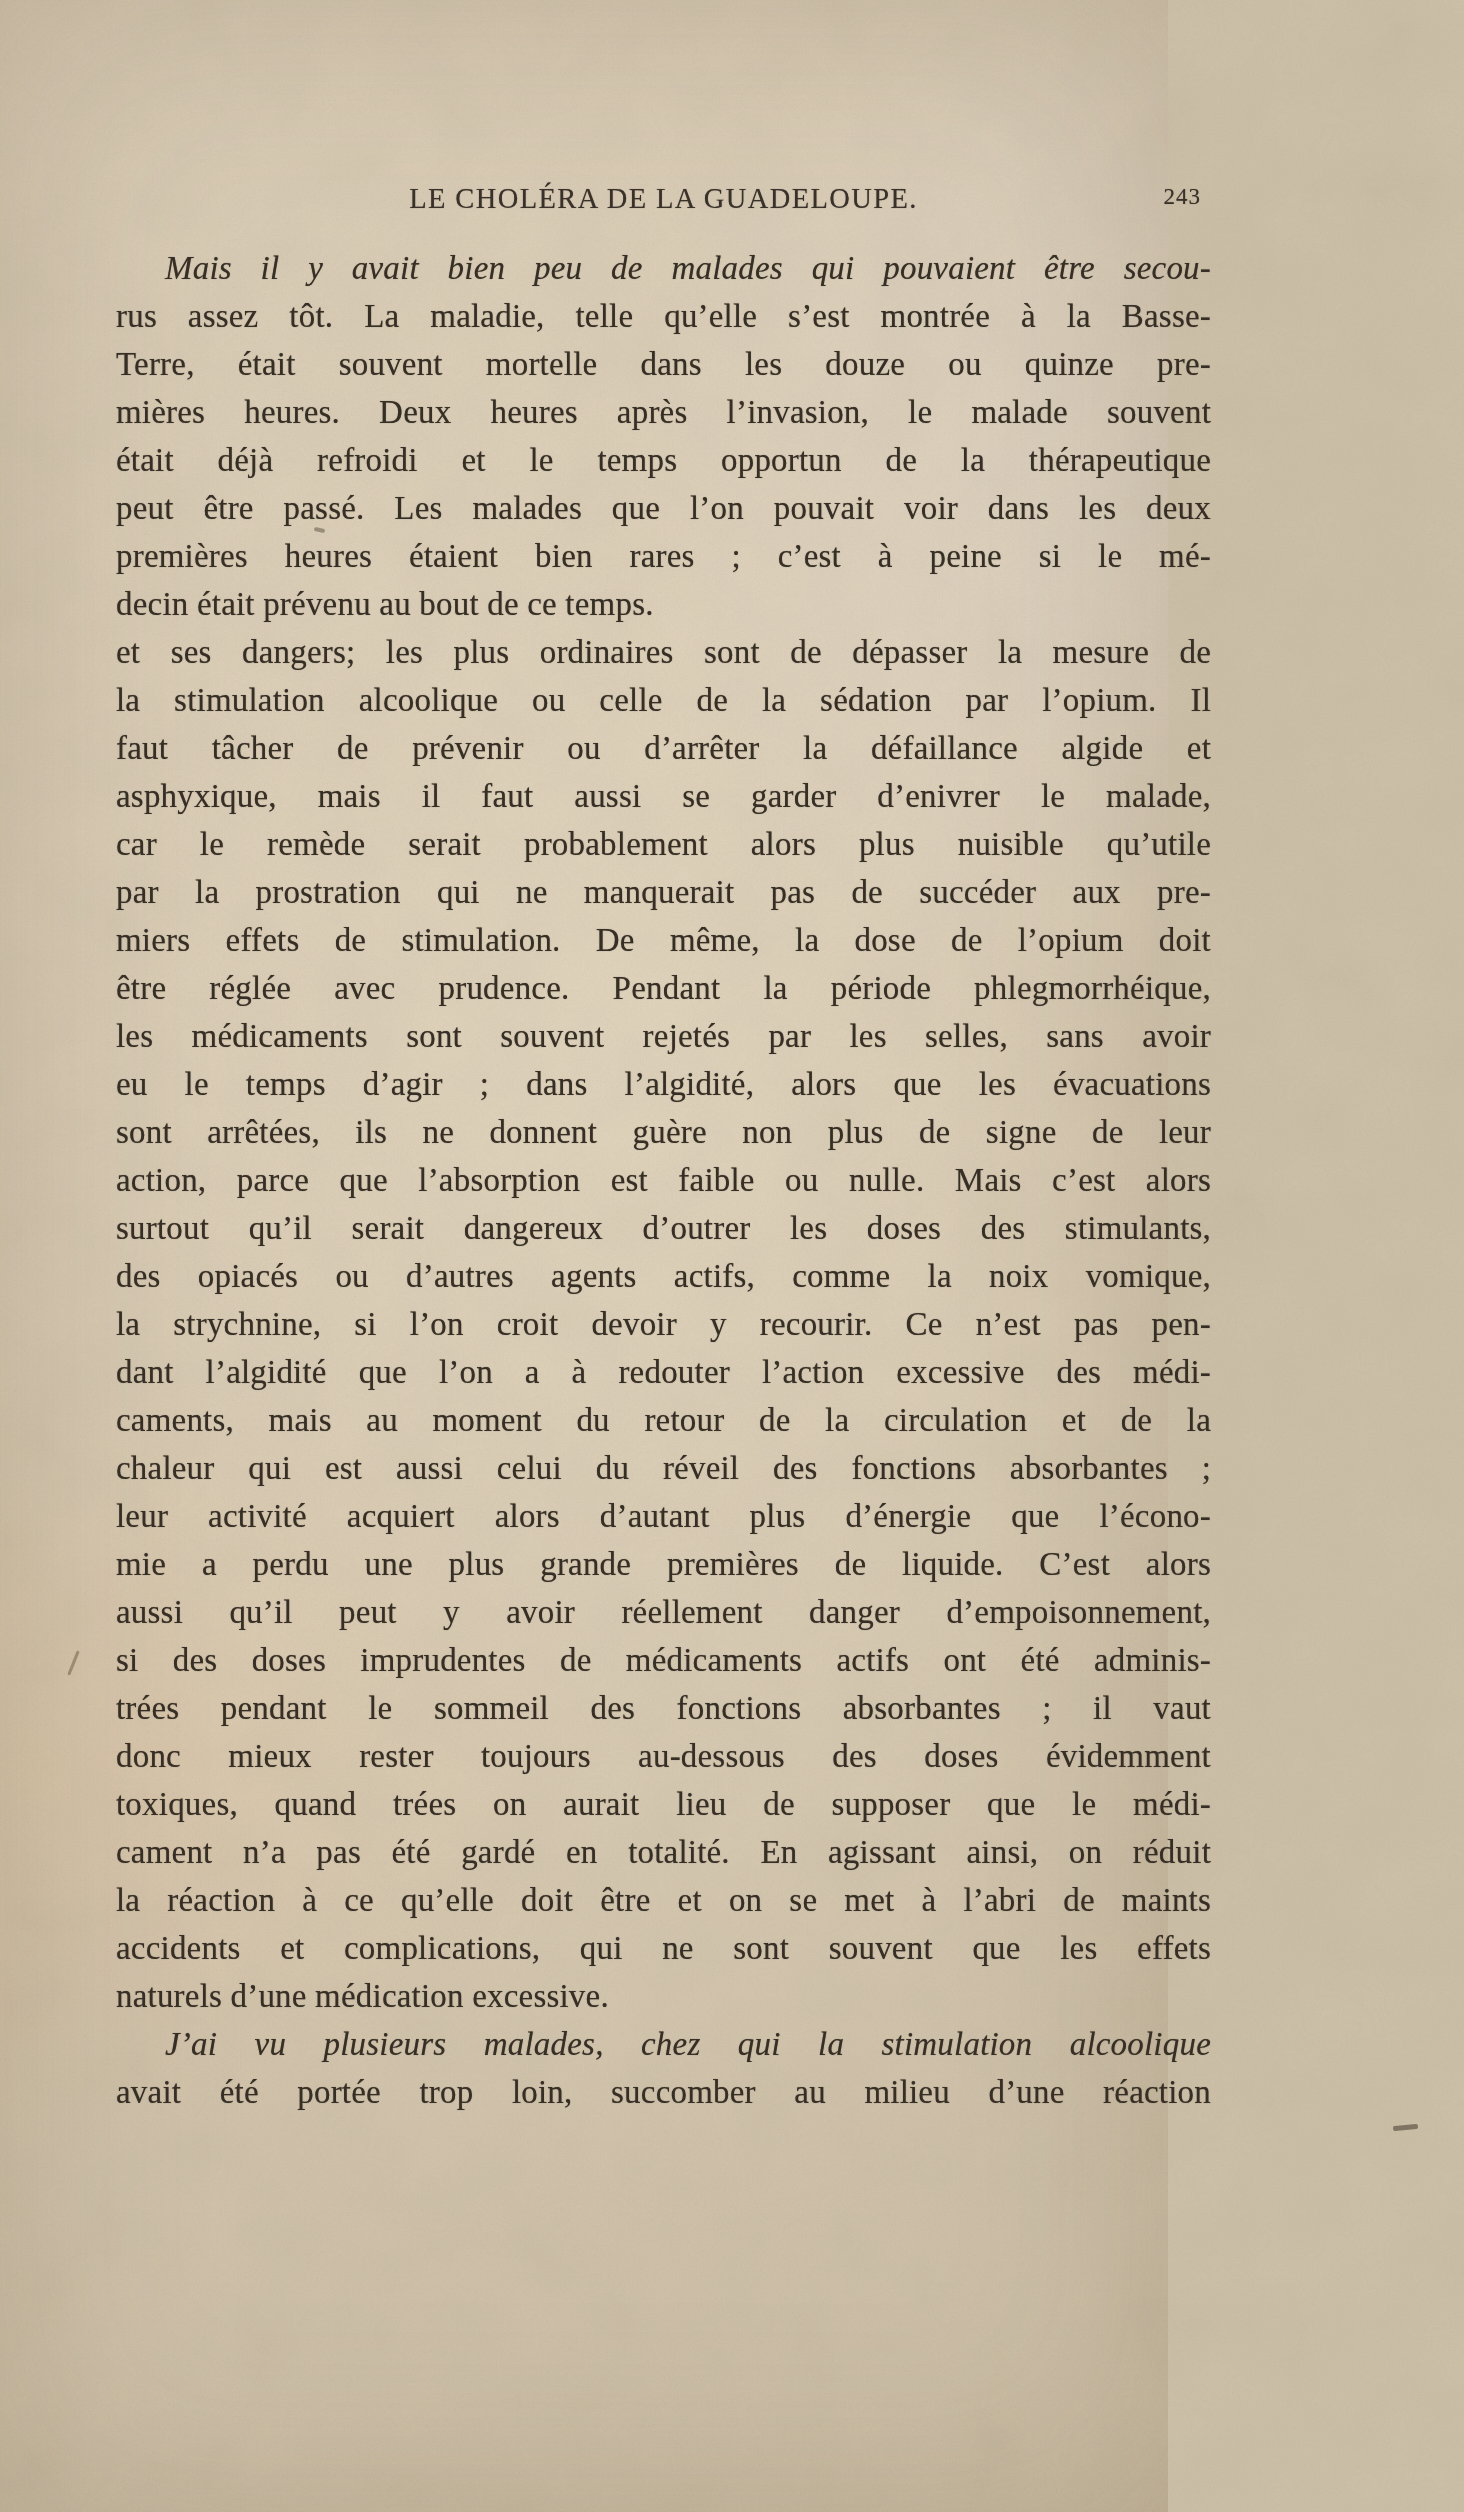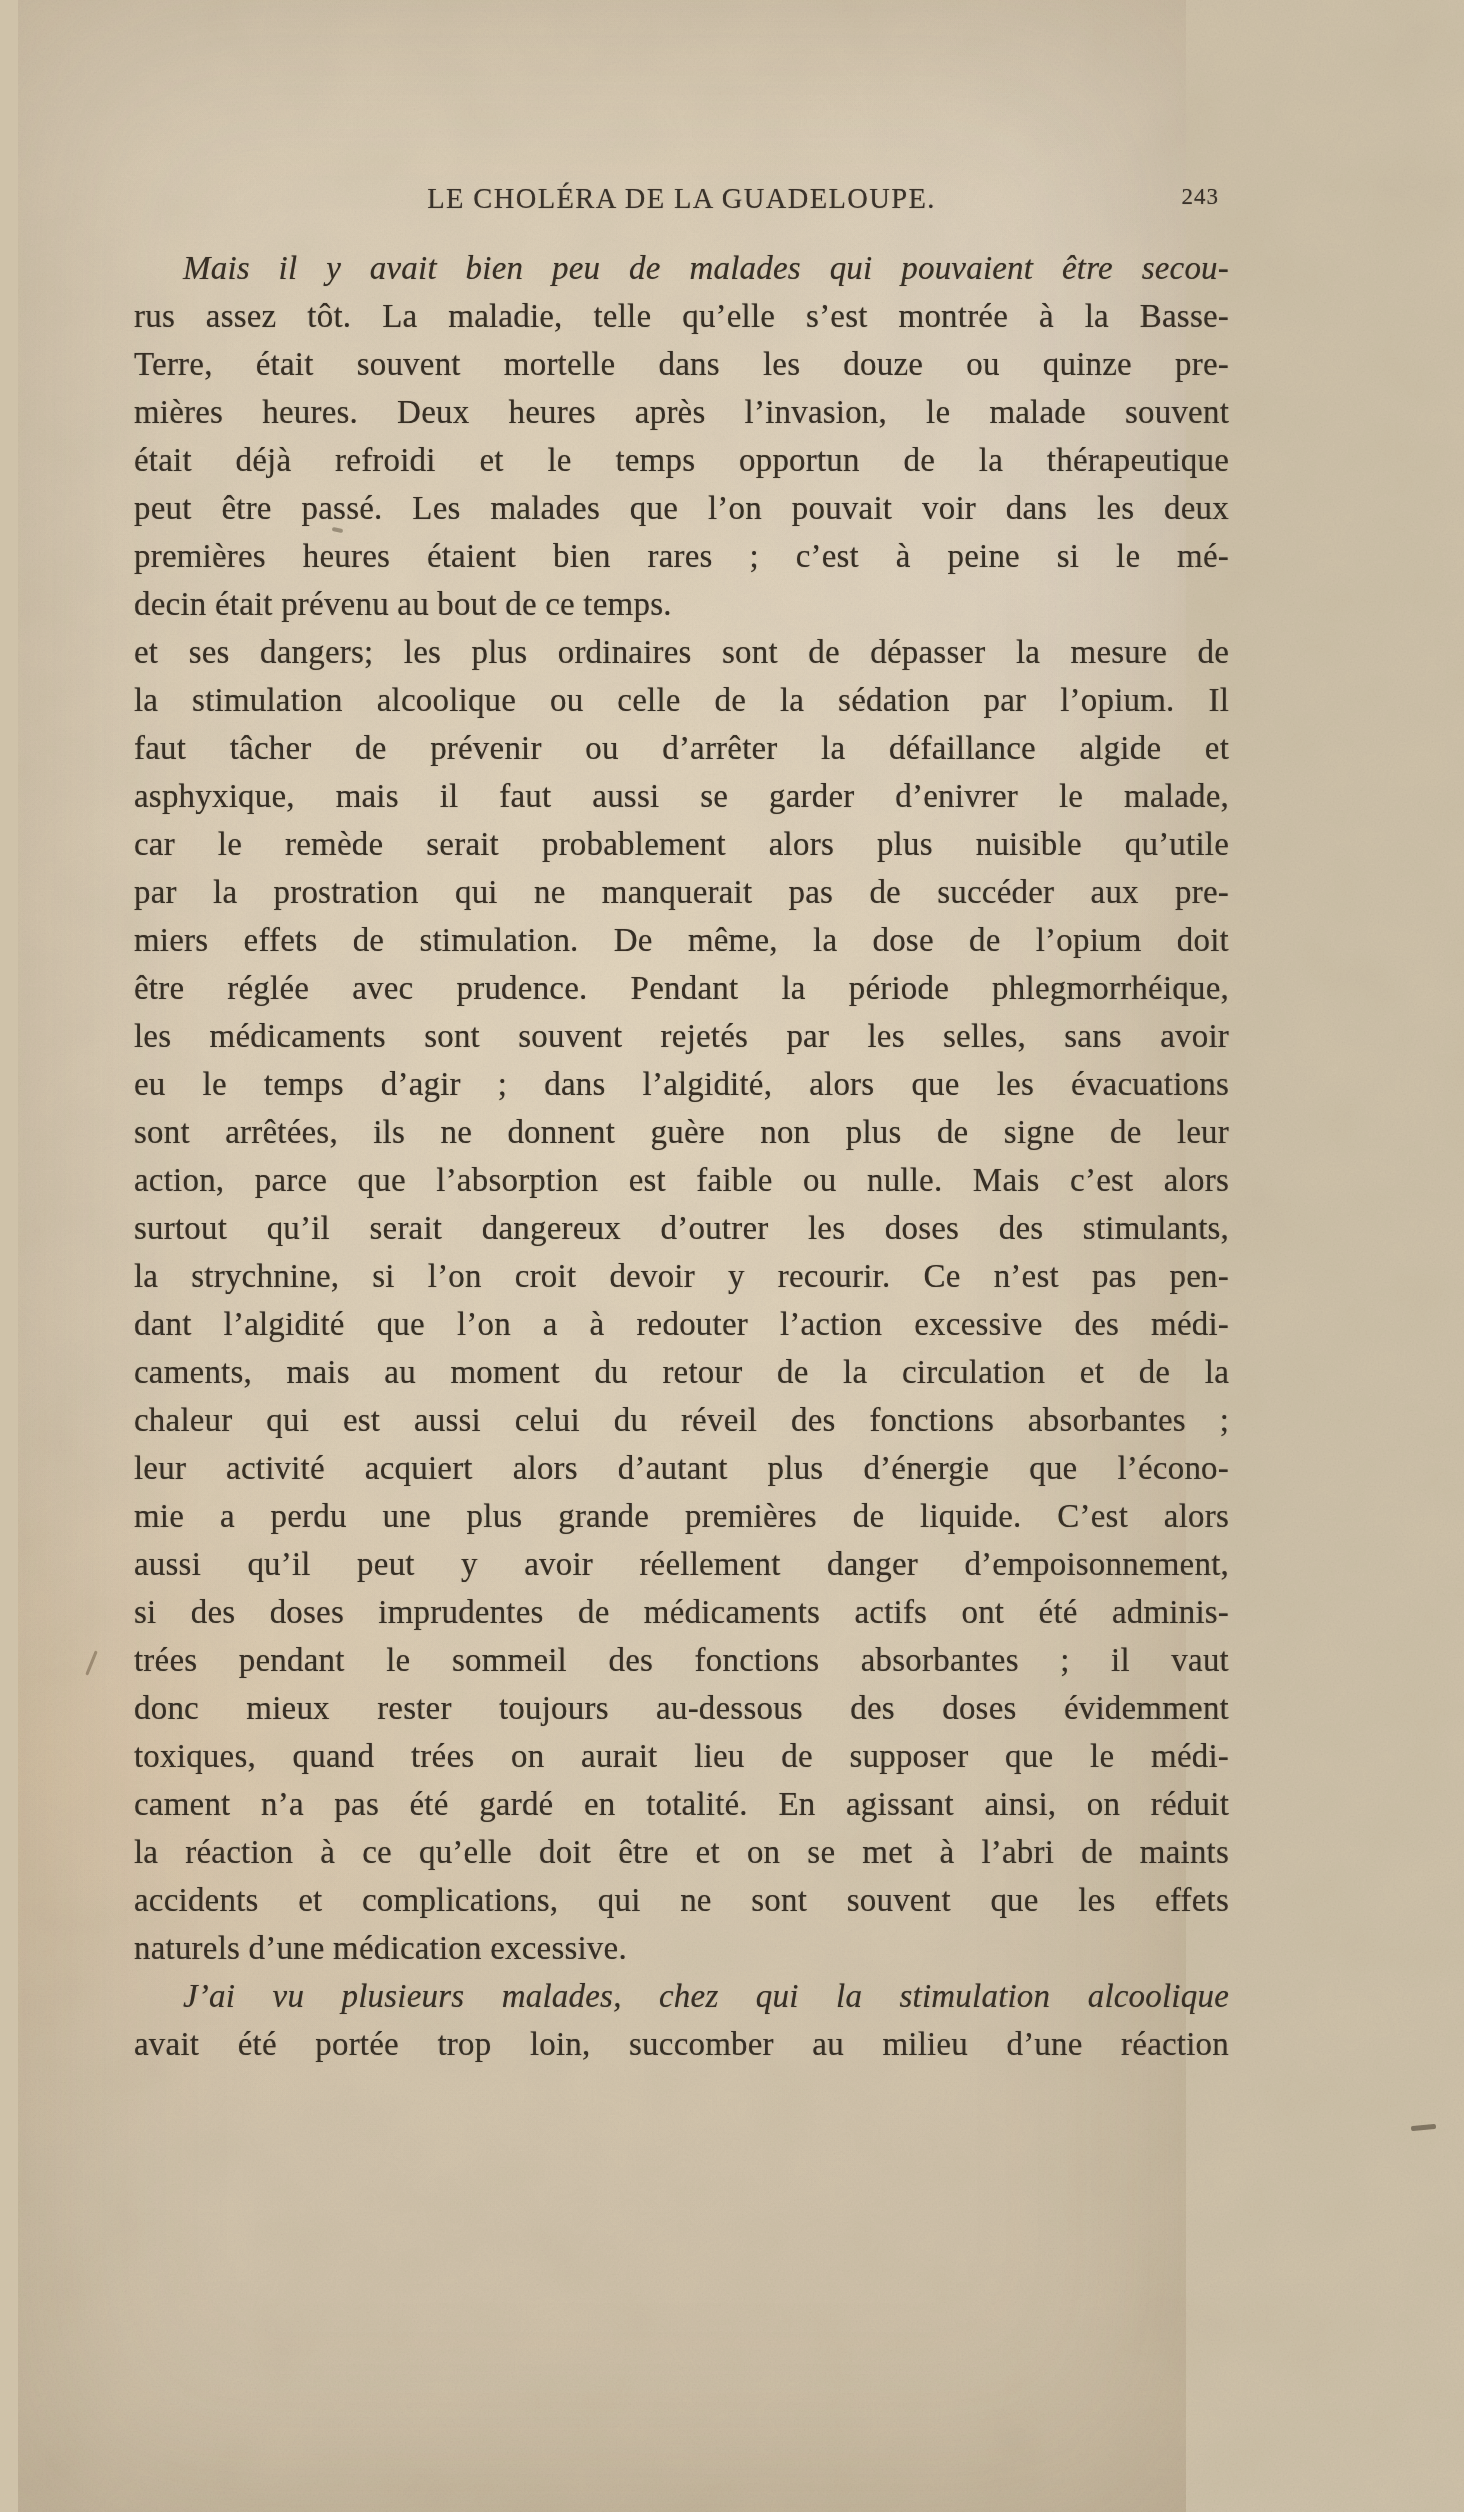--- a/index.html
+++ b/index.html
@@ -14,21 +14,20 @@
   .page {
     position: relative;
     width: 1168px;
     height: 2512px;
     background:
       radial-gradient(ellipse 1141px 1711px at 52% 42%, rgba(236,224,200,0.55), rgba(236,224,200,0) 70%),
       radial-gradient(ellipse 855px 665px at 8% 70%, rgba(222,198,166,0.5), rgba(222,198,166,0) 60%),
       radial-gradient(ellipse 760px 855px at 96% 20%, rgba(226,217,204,0.55), rgba(226,217,204,0) 65%),
       linear-gradient(160deg, #dacdb6 0%, #d8cab3 35%, #d3c5ad 70%, #cec0a7 100%);
     box-shadow: inset 0 0 209px rgba(110, 88, 55, 0.22);
-    margin-left: 18px;
   }
   .running-head {
     position: absolute;
     top: 183px;
     left: 116px;
     width: 1095px;
     height: 42px;
     color: #3a322a;
   }
   .head-title {
@@ -135,20 +134,21 @@
       <div class="line">asphyxique, mais il faut aussi se garder d’enivrer le malade,</div>
       <div class="line">car le remède serait probablement alors plus nuisible qu’utile</div>
       <div class="line">par la prostration qui ne manquerait pas de succéder aux pre-</div>
       <div class="line">miers effets de stimulation. De même, la dose de l’opium doit</div>
       <div class="line">être réglée avec prudence. Pendant la période phlegmorrhéique,</div>
       <div class="line">les médicaments sont souvent rejetés par les selles, sans avoir</div>
       <div class="line">eu le temps d’agir ; dans l’algidité, alors que les évacuations</div>
       <div class="line">sont arrêtées, ils ne donnent guère non plus de signe de leur</div>
       <div class="line">action, parce que l’absorption est faible ou nulle. Mais c’est alors</div>
       <div class="line">surtout qu’il serait dangereux d’outrer les doses des stimulants,</div>
+      <div class="line">des opiacés ou d’autres agents actifs, comme la noix vomique,</div>
       <div class="line">la strychnine, si l’on croit devoir y recourir. Ce n’est pas pen-</div>
       <div class="line">dant l’algidité que l’on a à redouter l’action excessive des médi-</div>
       <div class="line">caments, mais au moment du retour de la circulation et de la</div>
       <div class="line">chaleur qui est aussi celui du réveil des fonctions absorbantes ;</div>
       <div class="line">leur activité acquiert alors d’autant plus d’énergie que l’écono-</div>
       <div class="line">mie a perdu une plus grande premières de liquide. C’est alors</div>
       <div class="line">aussi qu’il peut y avoir réellement danger d’empoisonnement,</div>
       <div class="line">si des doses imprudentes de médicaments actifs ont été adminis-</div>
       <div class="line">trées pendant le sommeil des fonctions absorbantes ; il vaut</div>
       <div class="line">donc mieux rester toujours au-dessous des doses évidemment</div>

